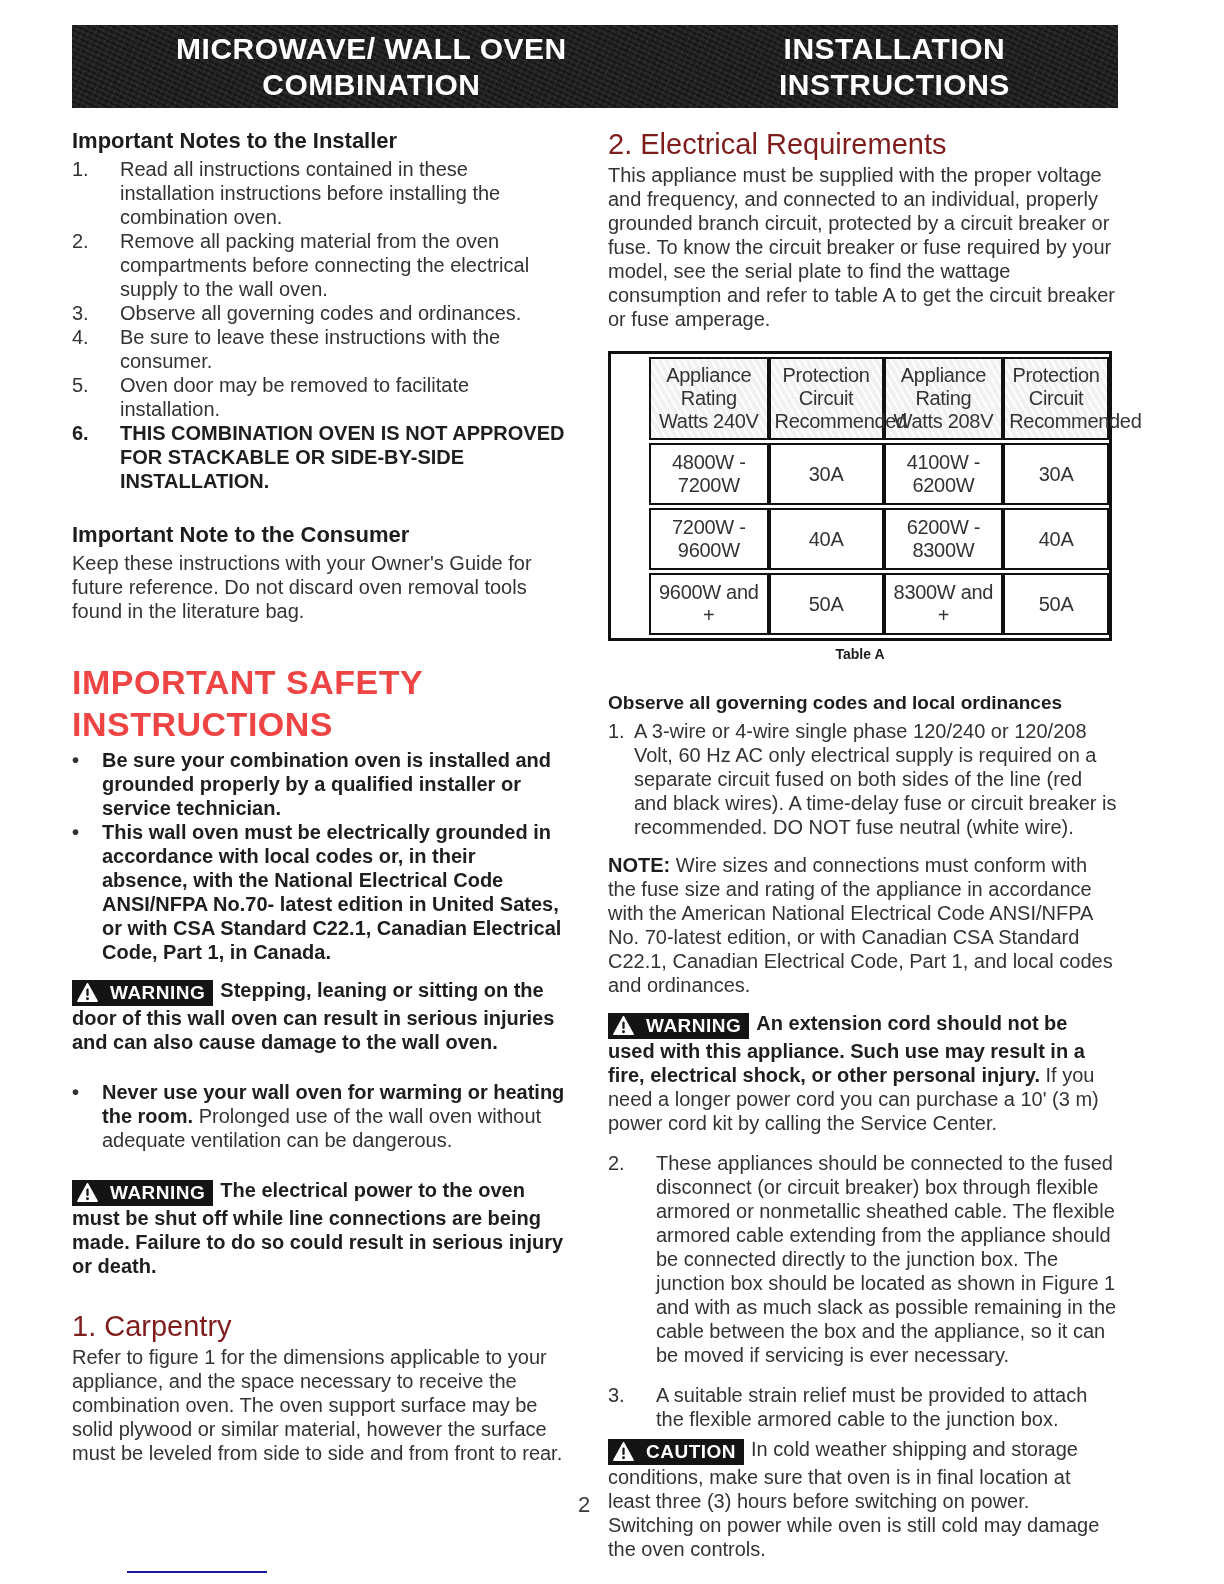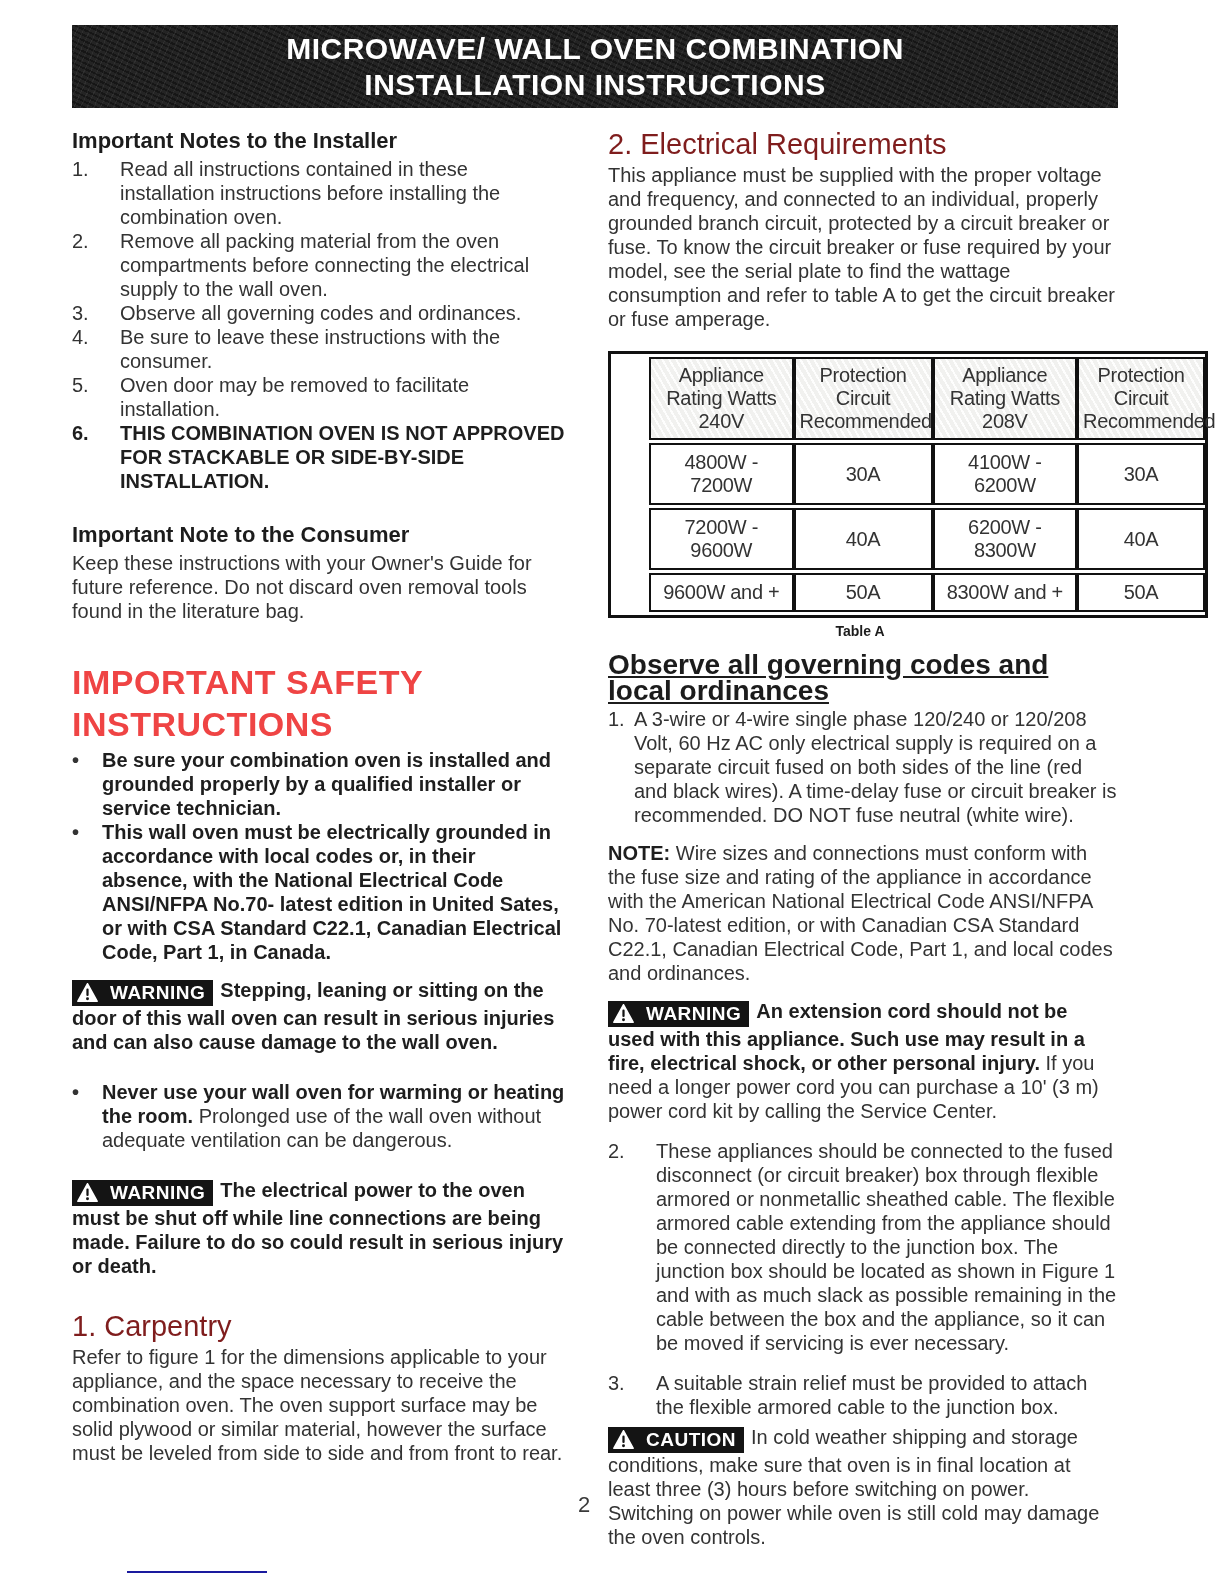--- a/index.html
+++ b/index.html
@@ -11,21 +11,21 @@
     color:#333;
     overflow:hidden;
   }
   
   .banner {
     position:absolute; left:72px; top:25px; width:1046px; height:83px;
     background-color:#242424;
     background-image:
       repeating-linear-gradient(115deg, rgba(255,255,255,0.06) 0 1px, transparent 1px 6px),
       repeating-linear-gradient(25deg, rgba(0,0,0,0.4) 0 2px, transparent 2px 5px);
-    display:flex; flex-direction:column; align-items:center; justify-content:center;
+    display:flex; flex-direction:row; align-items:center; justify-content:center;
   }
   .banner .line {
     color:#ffffff; font-weight:bold; font-size:30px; line-height:36px;
     letter-spacing:0.5px; text-align:center;
   }
   
   .columns {
     position:absolute; left:72px; top:128px; width:1046px;
     display:flex; gap:43px; align-items:flex-start;
   }
@@ -59,21 +59,21 @@
     font-weight:bold; font-size:19px; line-height:19px;
     padding:3px 8px 4px 5px; margin-right:7px;
     vertical-align:-5px;
     letter-spacing:0.5px;
   }
   .badge svg { display:block; }
 
   
   table.ratings {
     border-collapse:separate; border-spacing:0 3px;
-    width:600px; border:3px solid #111; background:#fff;
+    width:504px; border:3px solid #111; background:#fff;
     table-layout:fixed;
     padding-left:38px;
   }
   table.ratings th, table.ratings td {
     border:2px solid #111; text-align:center; vertical-align:middle;
     font-size:20px; color:#333; letter-spacing:-0.3px;
   }
   table.ratings th {
     font-weight:normal; line-height:23px; padding:5px 4px;
     background-color:#f1f1ef;
@@ -225,21 +225,21 @@
           <tr>
             <td>9600W and +</td>
             <td>50A</td>
             <td>8300W and +</td>
             <td>50A</td>
           </tr>
         </tbody>
       </table>
       <div class="tbl-caption">Table A</div>
 
-      <div class="h-sub" style="font-size:28px; margin-top:13px;text-decoration:underline;">Observe all governing codes and local ordinances</div>
+      <div class="h-sub" style="font-size:19px; margin-top:28px;">Observe all governing codes and local ordinances</div>
       <div class="body-text numrow tightnum">
         <span class="num">1.</span>
         <span class="ntext">A 3-wire or 4-wire single phase 120/240 or 120/208 Volt, 60 Hz AC only electrical supply is required on a separate circuit fused on both sides of the line (red and black wires). A time-delay fuse or circuit breaker is recommended. DO NOT fuse neutral (white wire).</span>
       </div>
 
       <div class="body-text mt-sm">
         <span class="bold">NOTE:</span><span> Wire sizes and connections must conform with the fuse size and rating of the appliance in accordance with the American National Electrical Code ANSI/NFPA No. 70-latest edition, or with Canadian CSA Standard C22.1, Canadian Electrical Code, Part 1, and local codes and ordinances.</span>
       </div>
 
       <div class="body-text mt-sm">

